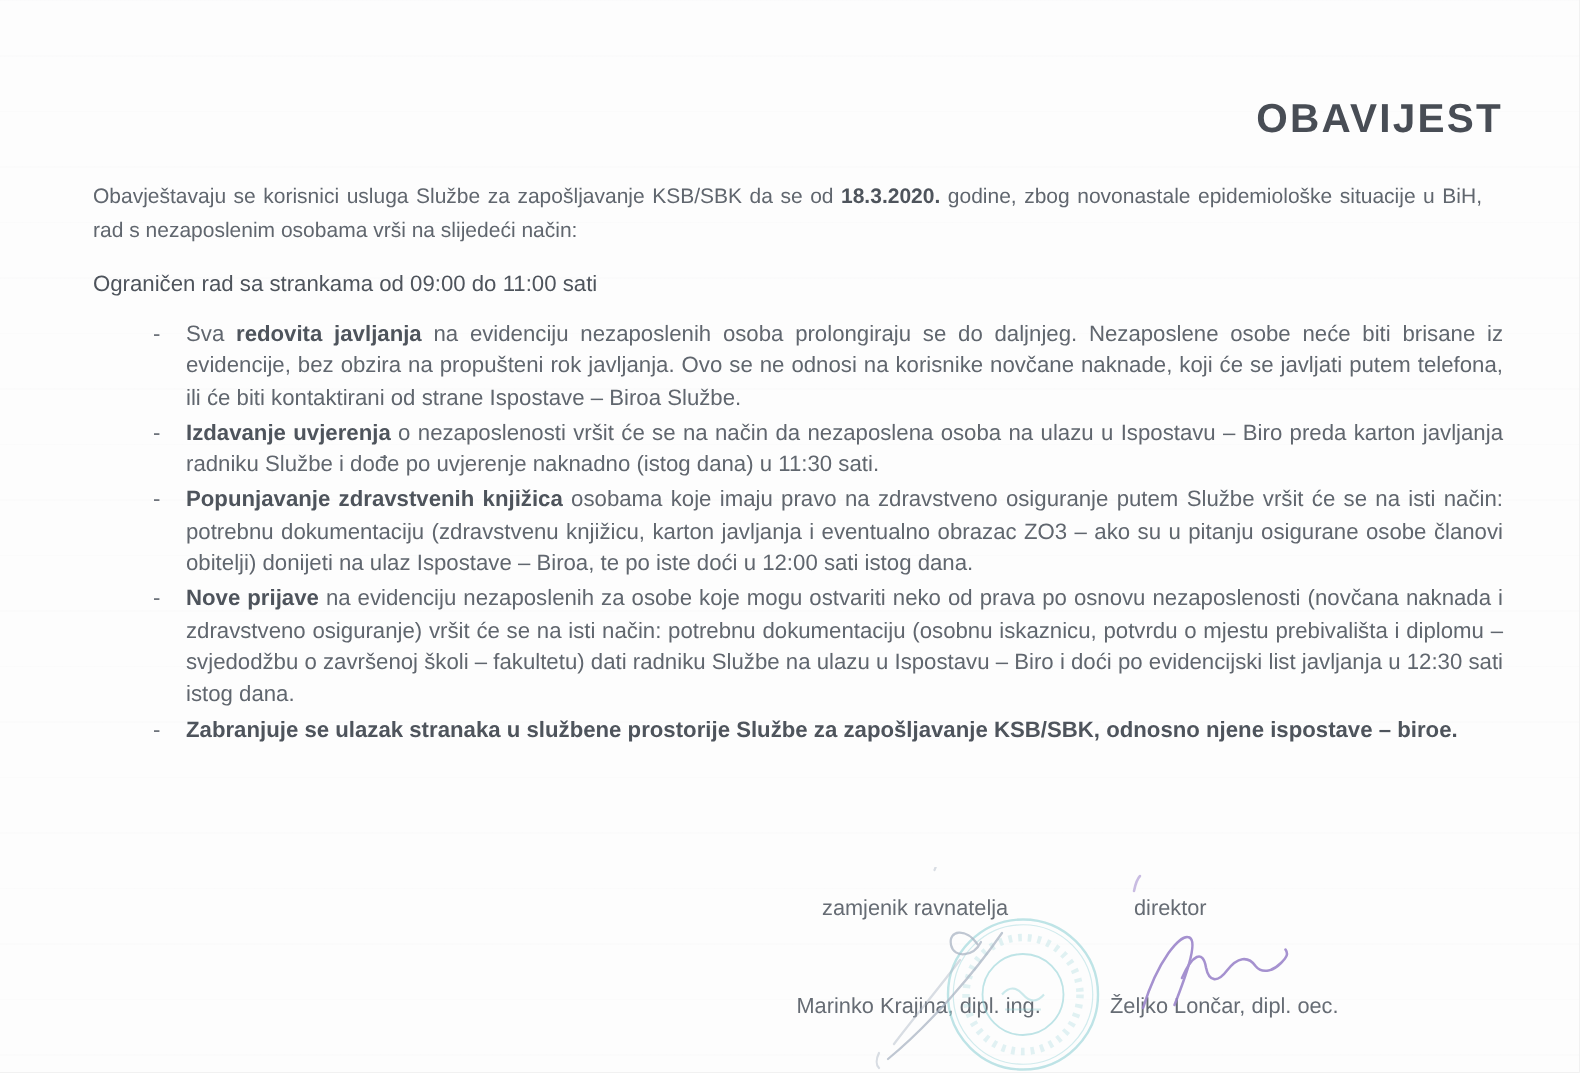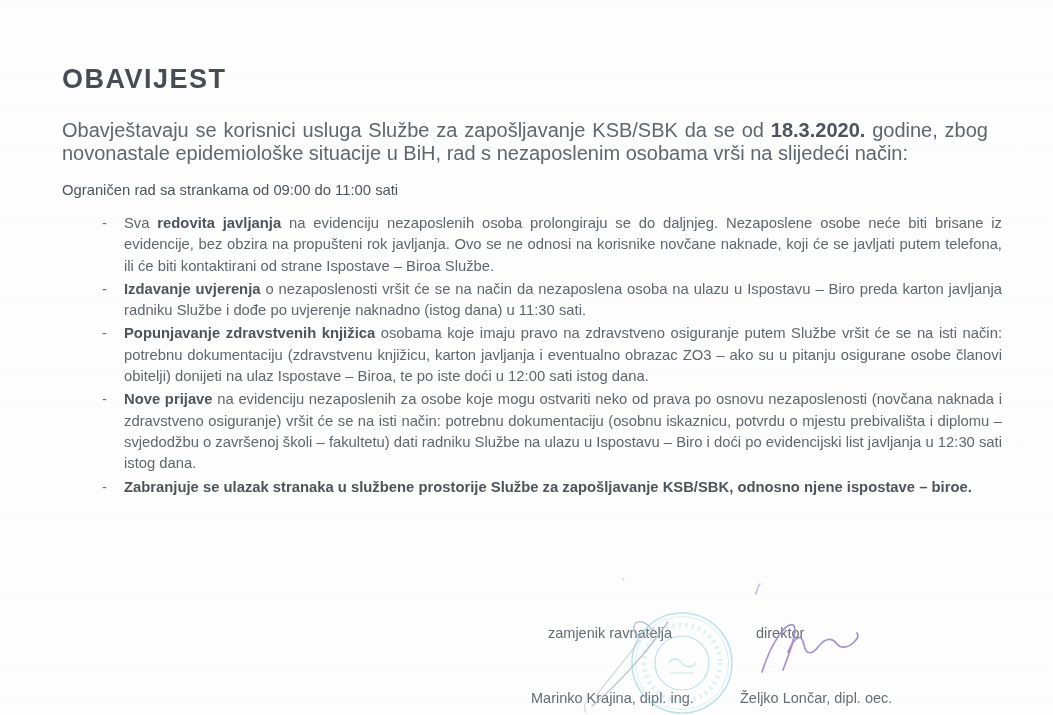--- a/index.html
+++ b/index.html
@@ -10,29 +10,29 @@
     font-family:"Liberation Sans", sans-serif;
     color:#60666e;
     overflow:hidden;
     box-sizing:border-box;
     padding:0 51px 0 62px;
     background-image:repeating-linear-gradient(to bottom, rgba(120,120,130,0.015) 0 1px, transparent 1px 37px);
   }
   .title{
     margin:0;
     padding-top:64px;
-    text-align:left;
+    text-align:right;
     font-size:27px;
     font-weight:bold;
     letter-spacing:1.5px;
     color:#484d55;
   }
   .intro{
     margin:24px 14px 0 0;
-    font-size:20px;
+    font-size:14px;
     line-height:22.5px;
     text-align:justify;
   }
   .hours{
     margin:15px 0 0 0;
     font-size:14.8px;
     line-height:22px;
     font-weight:normal;
     color:#4e545c;
   }
@@ -65,21 +65,21 @@
   }
   .blank-phone{width:192px;}
   .blank-email{width:230px;}
   .sig{
     position:absolute;
     left:0;top:0;width:1053px;height:715px;
     font-size:14.5px;
     color:#666c74;
     pointer-events:none;
   }
-  .sig span{position:absolute;white-space:nowrap;margin-top:27px;}
+  .sig span{position:absolute;white-space:nowrap;}
   .sig .role-left{left:548px;top:598px;}
   .sig .role-right{left:756px;top:598px;}
   .sig .name-left{left:531px;top:663px;}
   .sig .name-right{left:740px;top:663px;}
   .overlay{
     position:absolute;
     left:500px;top:578px;
     width:430px;height:137px;
     pointer-events:none;
   }

